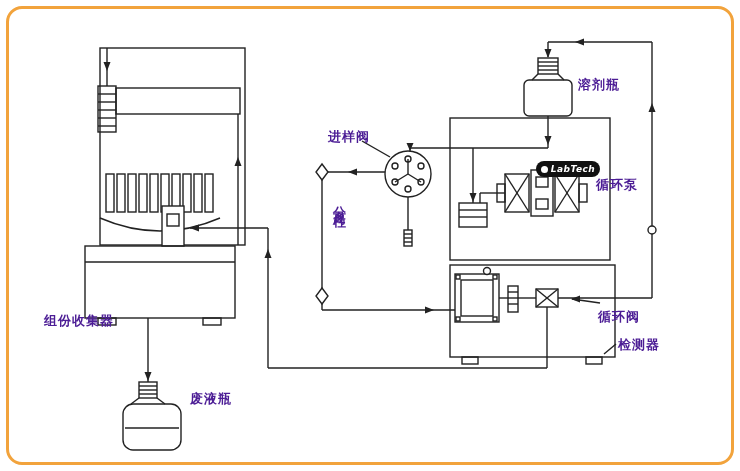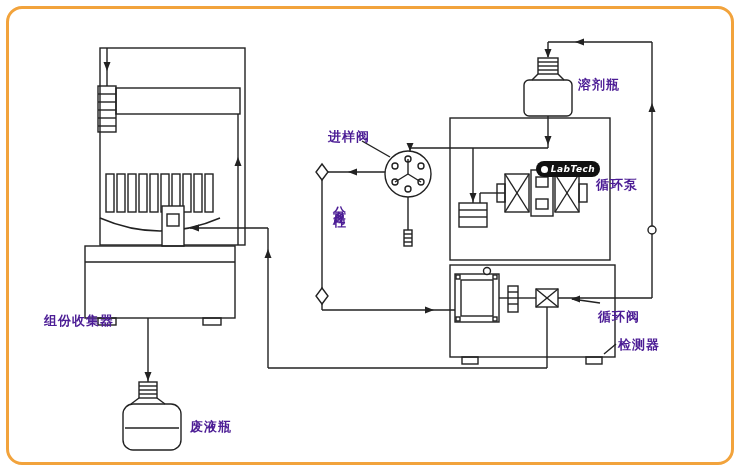--- a/index.html
+++ b/index.html
@@ -226,21 +226,21 @@
         <line x1="652" y1="42" x2="548" y2="42"></line>
         <polygon points="584,38.5 584,45.5 575,42" fill="#222" stroke="none"></polygon>
         <line x1="548" y1="42" x2="548" y2="57"></line>
         <polygon points="544.5,49 551.5,49 548,58" fill="#222" stroke="none"></polygon>
       </g>
 
     </g>
   </svg>
 
   <div class="lbl" style="left:44px;top:312px">组份收集器</div>
-  <div class="lbl" style="left:190px;top:418px">废液瓶</div>
+  <div class="lbl" style="left:190px;top:390px">废液瓶</div>
   <div class="lbl" style="left:328px;top:128px">进样阀</div>
   <div class="lbl lbl-vertical" style="left:330px;top:196px">分离柱</div>
   <div class="lbl" style="left:578px;top:76px">溶剂瓶</div>
   <div class="lbl" style="left:596px;top:176px">循环泵</div>
   <div class="lbl" style="left:598px;top:308px">循环阀</div>
   <div class="lbl" style="left:618px;top:336px">检测器</div>
 
   <div class="logo-pill">
     <span class="logo-dot"></span>
     <span>LabTech</span>

